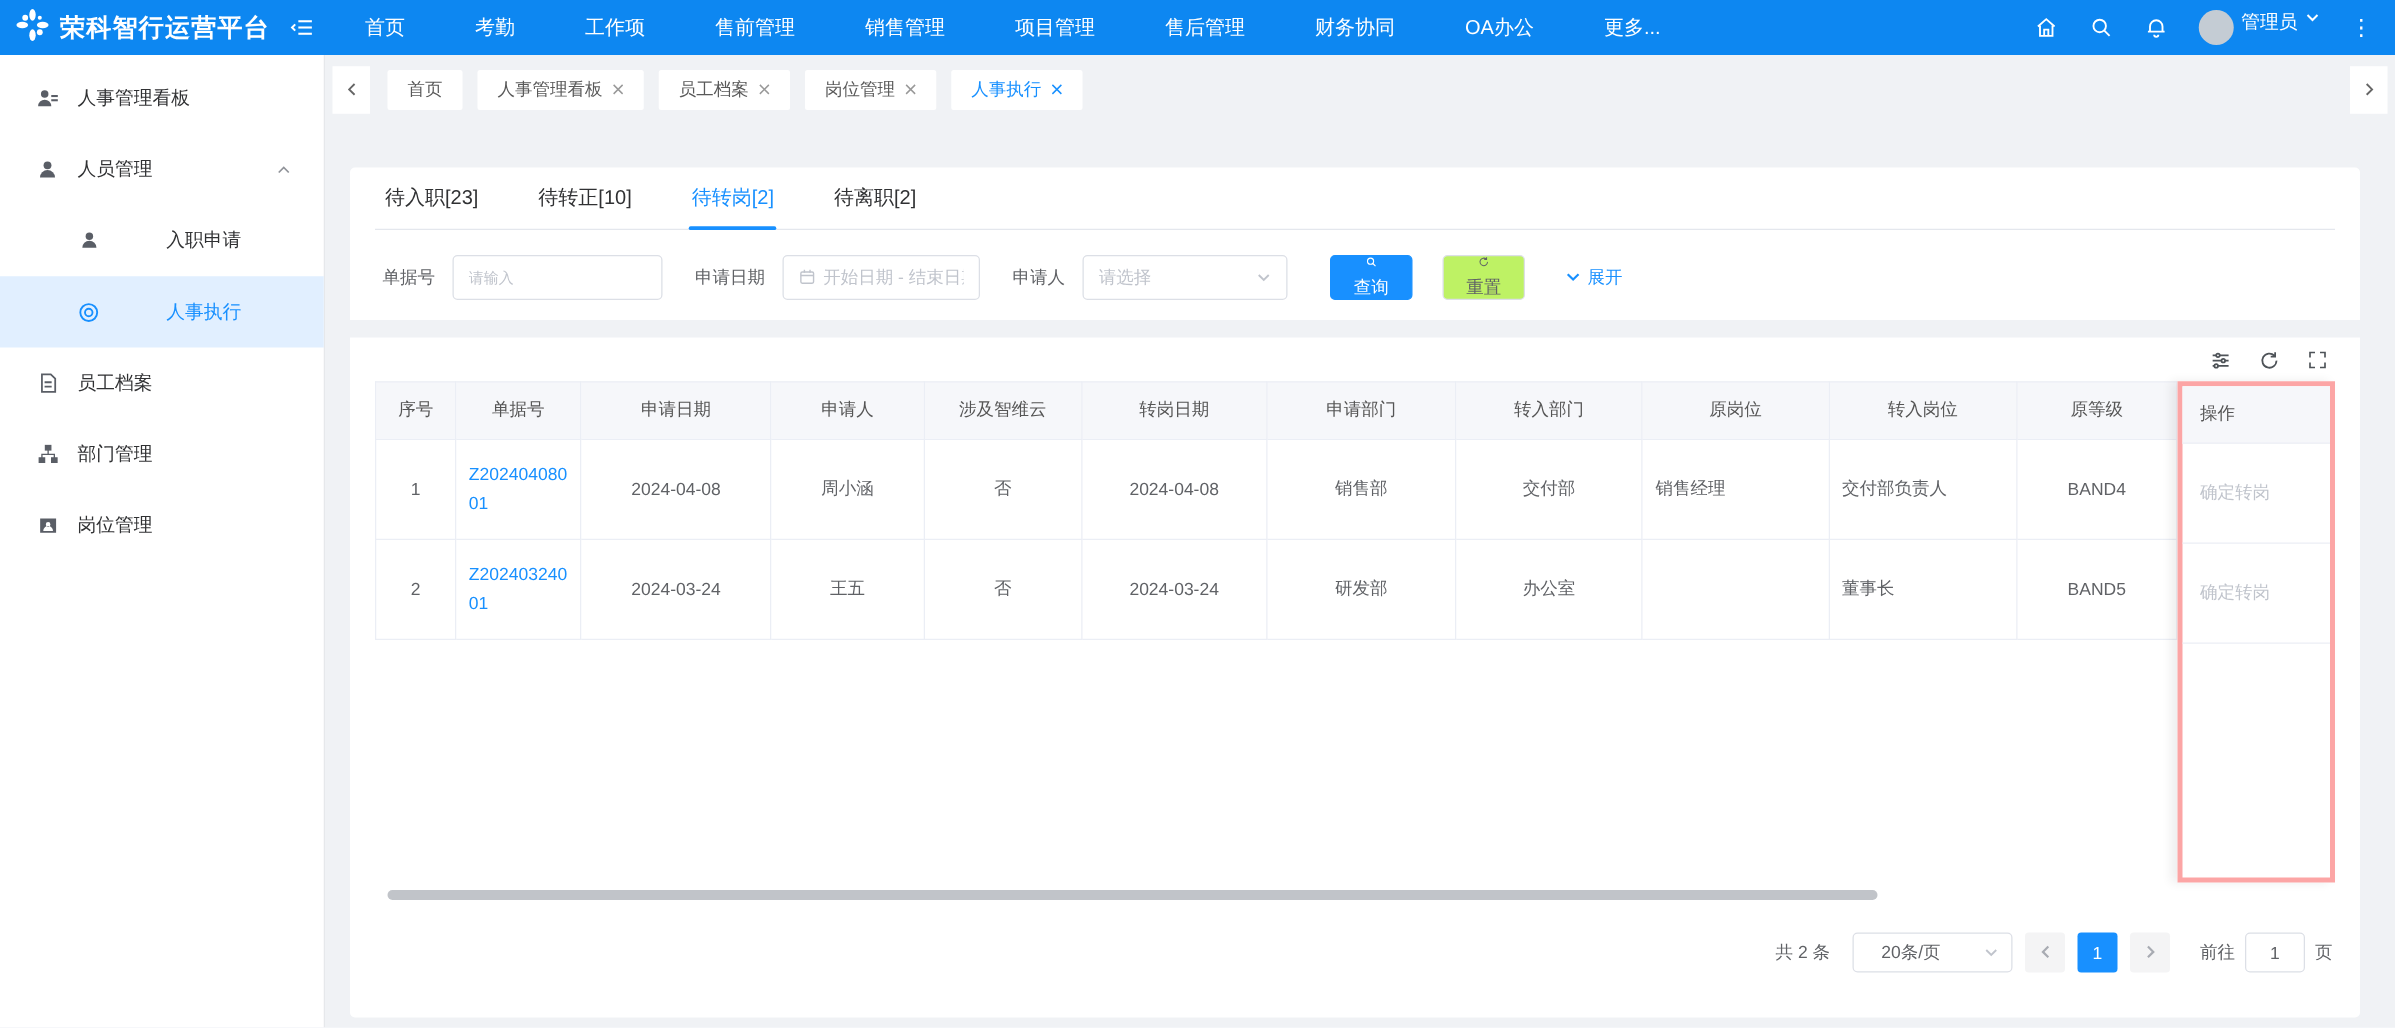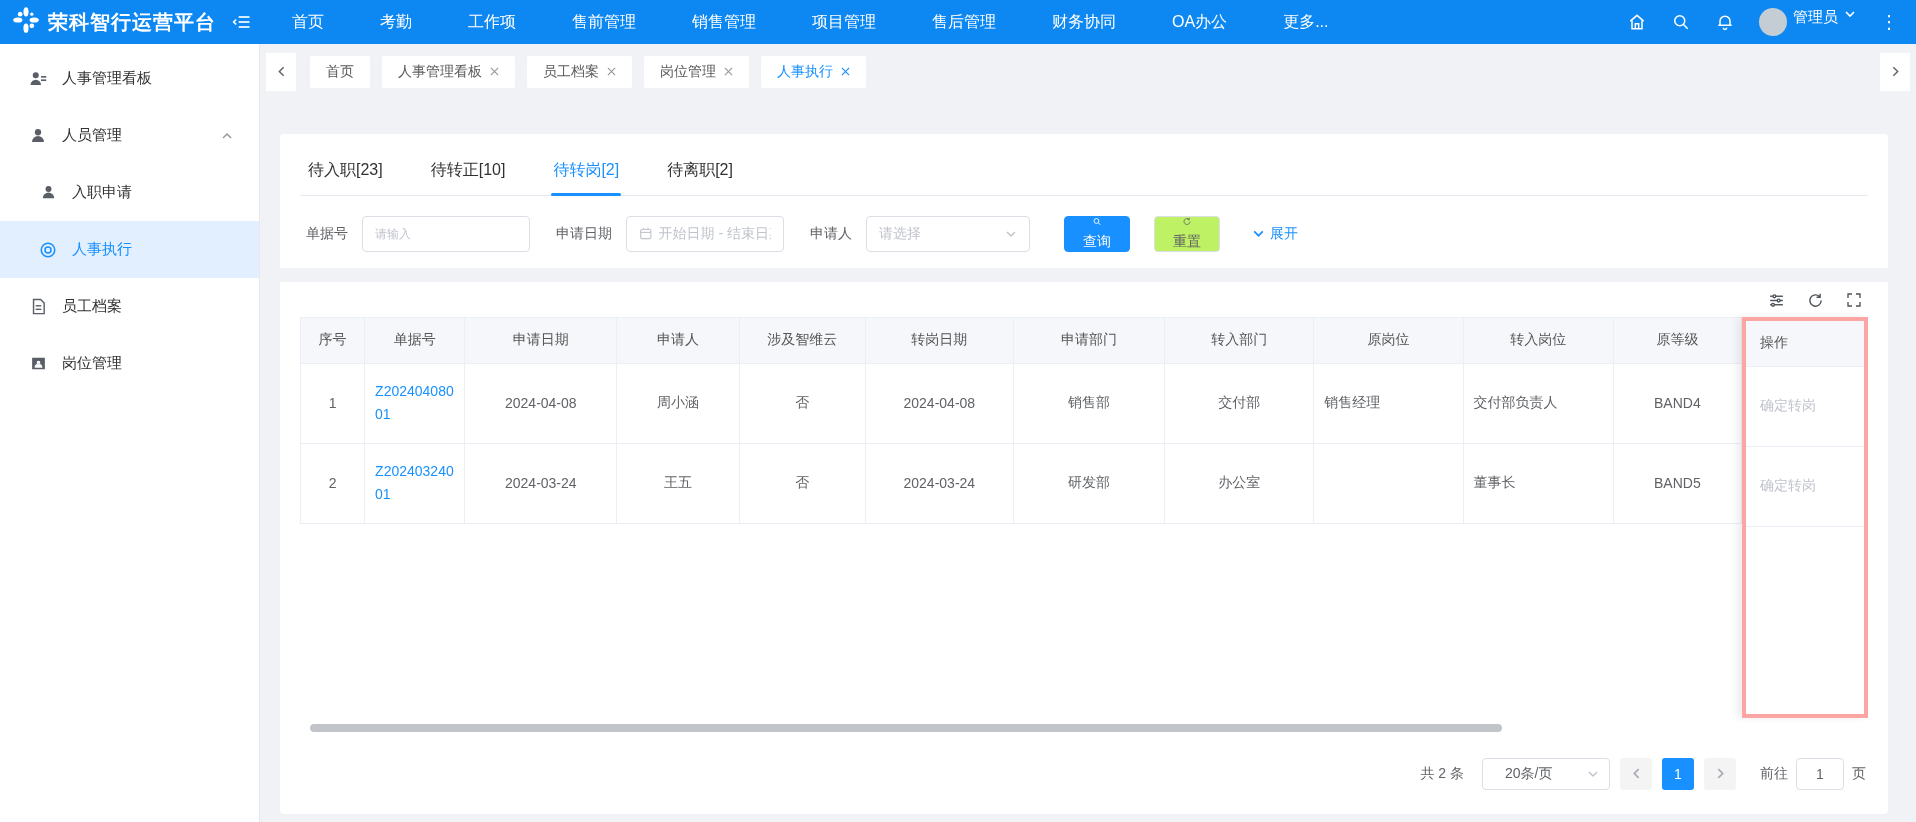--- a/index.html
+++ b/index.html
@@ -17,38 +17,38 @@
   .nav-icon { display:flex; align-items:center; cursor:pointer; }
   .avatar { width:28px; height:28px; border-radius:50%; background:#c4ccd4; }
   .user-wrap { display:flex; align-items:flex-start; gap:6px; cursor:pointer; }
   .user-name { font-size:15px; }
 
   
   .layout { display:flex; height:778px; }
   .sidebar { width:260px; background:#fff; border-right:1px solid #e6e8eb; padding-top:6px; flex-shrink:0; }
   .side-item { height:57px; display:flex; align-items:center; padding-left:28px; font-size:15px; color:#303133; cursor:pointer; position:relative; }
   .side-item .s-icon { width:20px; display:flex; justify-content:center; margin-right:14px; color:#5a5e66; }
-  .side-item.child { padding-left:38px; }
+  .side-item.child { padding-left:61px;gap:38px; }
   .side-item.active { background:#e1efff; color:#1890ff; }
   .side-item.active .s-icon { color:#1890ff; }
   .side-caret { position:absolute; right:26px; color:#909399; display:flex; }
 
   .main { flex:1; display:flex; flex-direction:column; min-width:0; }
 
   
   .chipbar { height:56px; display:flex; align-items:center; padding:0 6px; background:#f0f2f5; }
   .chip-arrow { width:30px; height:38px; background:#fff; display:flex; align-items:center; justify-content:center; color:#666; cursor:pointer; }
   .chips { flex:1; display:flex; align-items:center; gap:12px; padding:0 14px; overflow:hidden; }
   .chip { background:#fff; height:32px; display:flex; align-items:center; gap:8px; padding:0 16px; font-size:14px; color:#595959; border-radius:2px; cursor:pointer; white-space:nowrap; }
   .chip.active { color:#1890ff; }
   .chip .x { color:#999; display:flex; }
   .chip.active .x { color:#1890ff; }
 
   
-  .card { background:#fff; margin:34px 28px 8px 20px; border-radius:4px; padding:16px 20px 8px 20px; height:682px; position:relative; }
+  .card { background:#fff; margin:34px 28px 8px 20px; border-radius:4px; padding:4px 20px 8px 20px; height:682px; position:relative; }
 
   .tabs { display:flex; gap:44px; border-bottom:1px solid #e4e7ed; padding:0 6px; }
   .tab { font-size:16px; color:#303133; padding:10px 2px 14px; cursor:pointer; position:relative; white-space:nowrap; }
   .tab.active { color:#1890ff; }
   .tab.active::after { content:""; position:absolute; left:0; right:0; bottom:-1px; height:3px; background:#1890ff; border-radius:2px; }
 
   
   .filters { display:flex; align-items:center; margin-top:20px; padding-left:6px; gap:10px; }
   .f-label { font-size:14px; color:#606266; margin-right:4px; white-space:nowrap; }
   .f-input { height:36px; border:1px solid #dcdfe6; border-radius:4px; background:#fff; display:flex; align-items:center; padding:0 12px; gap:6px; }
@@ -213,20 +213,31 @@
         <svg width="17" height="17" viewBox="0 0 24 24" stroke="currentColor" stroke-width="2" fill="none">
           <path d="M5 2 H15 L20 7 V22 H5 Z"></path>
             <line x1="8" y1="11" x2="16" y2="11"></line>
             <line x1="8" y1="16" x2="16" y2="16"></line>
         </svg>
       </span>
       <span>员工档案</span>
     </div>
     <div class="side-item">
       <span class="s-icon">
+        <svg width="17" height="17" viewBox="0 0 24 24" fill="currentColor" stroke="currentColor" stroke-width="1.5">
+          <rect x="9" y="2" width="6" height="5"></rect>
+            <rect x="2" y="16" width="6" height="5"></rect>
+            <rect x="16" y="16" width="6" height="5"></rect>
+          <path d="M12 7 V12 M5 16 V12 H19 V16" fill="none"></path>
+        </svg>
+      </span>
+      <span>部门管理</span>
+    </div>
+    <div class="side-item">
+      <span class="s-icon">
         <svg width="17" height="17" viewBox="0 0 24 24" fill="currentColor">
           <path d="M3 4 H21 V20 H3 Z M12 8 a2.6 2.6 0 1 1 0 5.2 a2.6 2.6 0 0 1 0-5.2 M6.5 18 a5.5 5.5 0 0 1 11 0 Z" fill-rule="evenodd"></path>
         </svg>
       </span>
       <span>岗位管理</span>
     </div>
   </div>
 
   <div class="main">
 

